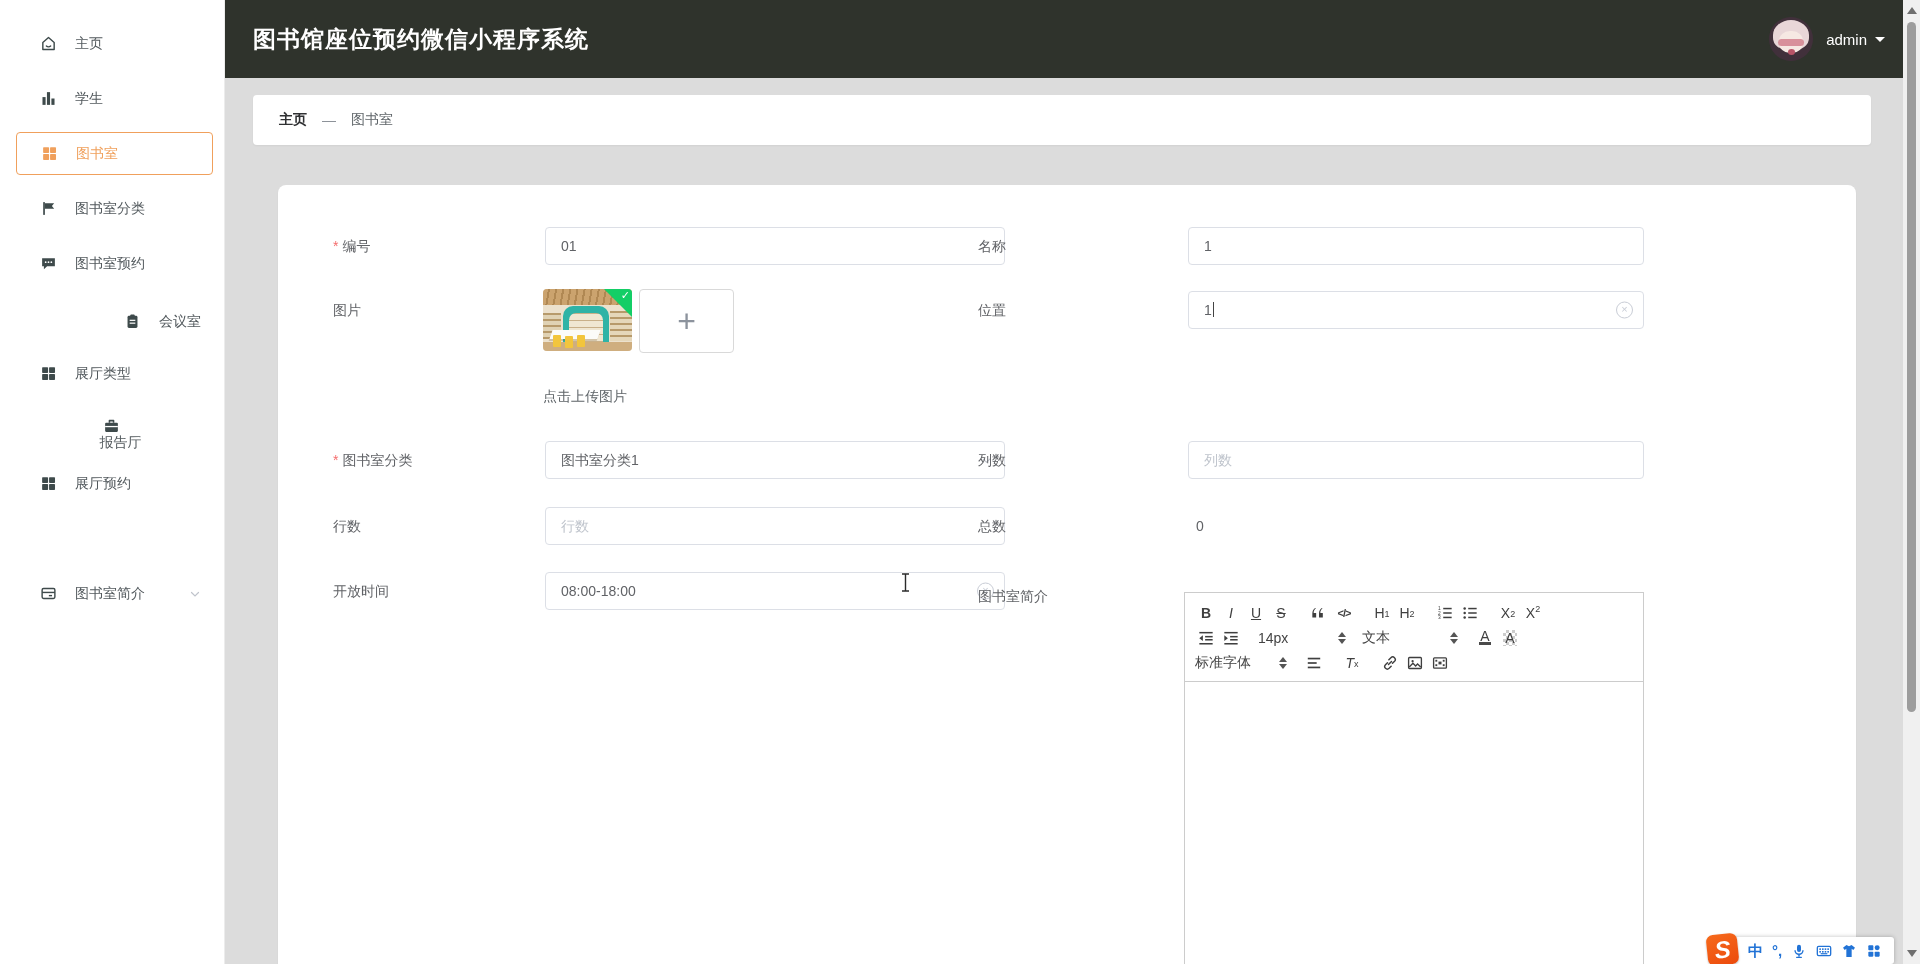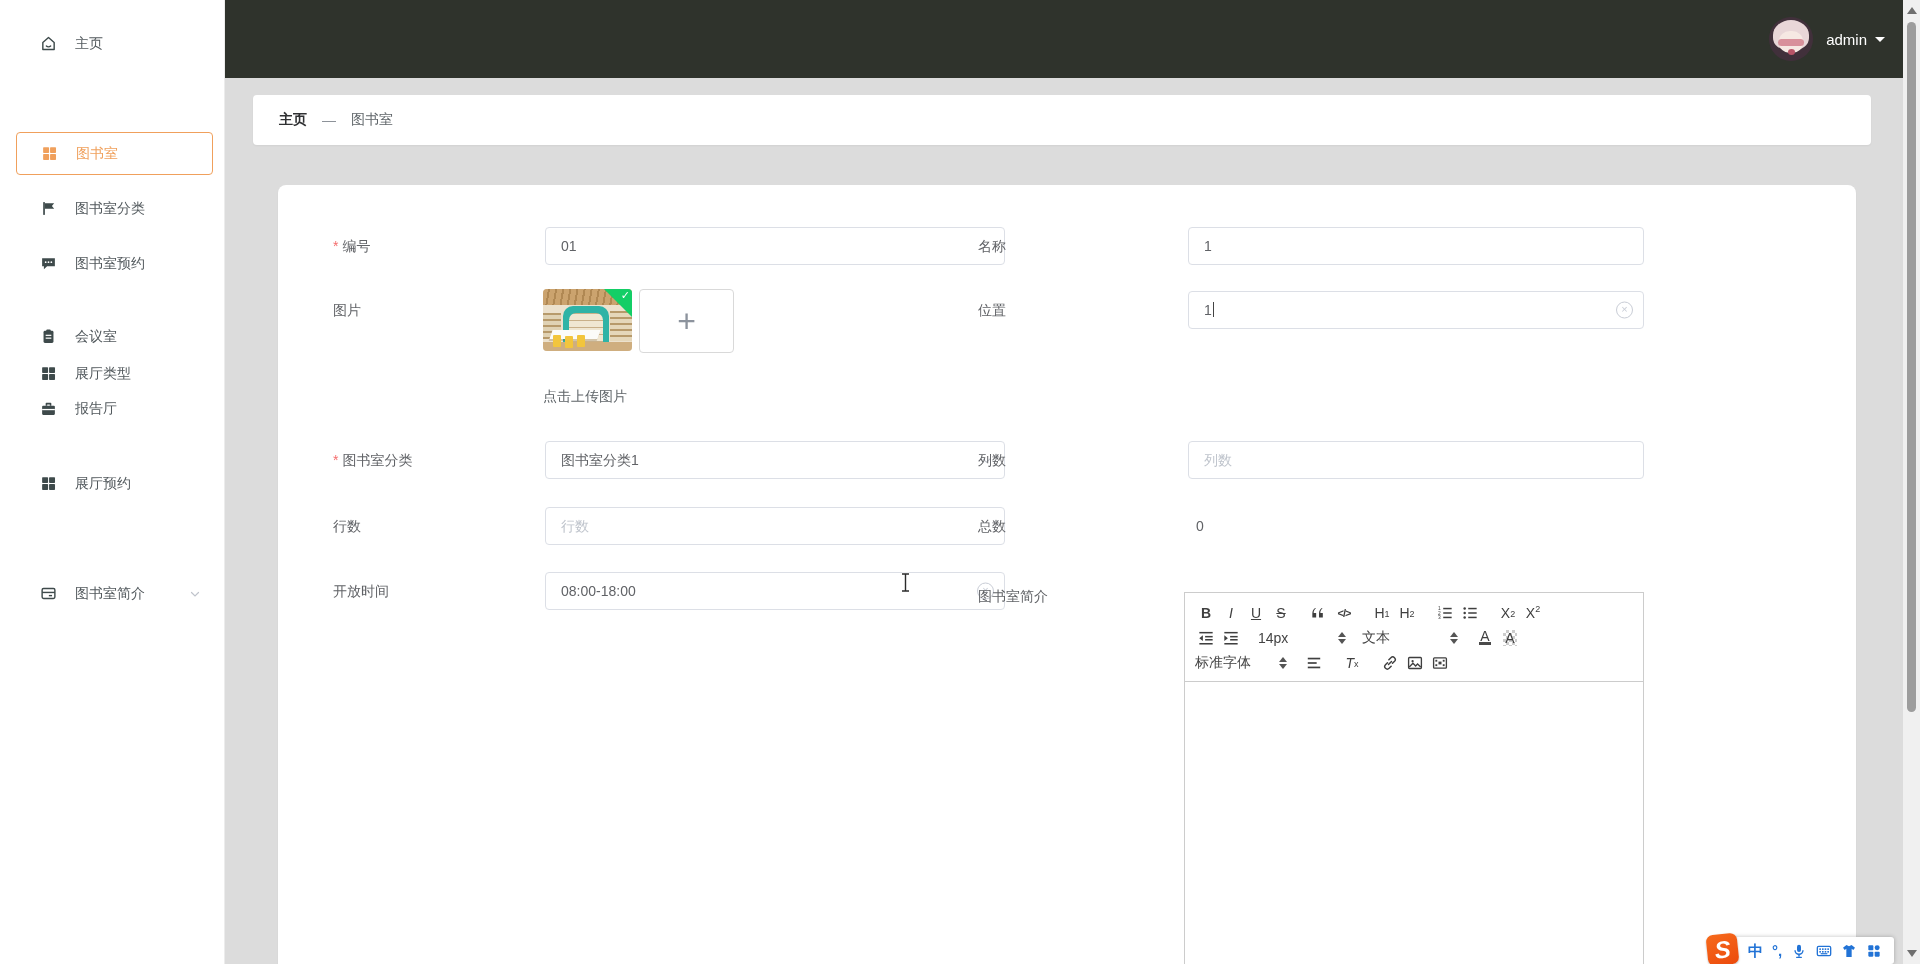--- a/index.html
+++ b/index.html
@@ -117,20 +117,30 @@
 <div class="sidebar" id="sidebar">
     <div class="side-item" style="top: 22px;">
       <span class="s-icon">
         <svg viewBox="0 0 24 24" fill="none" stroke="currentColor" stroke-width="2">
           <path d="M4 10.5 12 3.5l8 7V20.5H4z" stroke-linejoin="round"></path>
           <path d="M9 15.5c1.6 1.6 4.4 1.6 6 0" stroke-linecap="round"></path>
         </svg>
       </span>
       <span>主页</span>
     </div>
+    <div class="side-item" style="top: 77px;">
+      <span class="s-icon">
+        <svg viewBox="0 0 24 24" fill="currentColor">
+          <rect x="3.5" y="10" width="4.4" height="11"></rect>
+          <rect x="9.8" y="3" width="4.4" height="18"></rect>
+          <rect x="16.1" y="12" width="4.4" height="9"></rect>
+        </svg>
+      </span>
+      <span>学生</span>
+    </div>
     <div class="side-item active" style="top: 132px;">
       <span class="s-icon">
         <svg viewBox="0 0 24 24" fill="currentColor">
           <rect x="3" y="3" width="8.4" height="8.4" rx="1"></rect>
           <rect x="12.8" y="3" width="8.4" height="8.4" rx="1"></rect>
           <rect x="3" y="12.8" width="8.4" height="8.4" rx="1"></rect>
           <rect x="12.8" y="12.8" width="8.4" height="8.4" rx="1"></rect>
         </svg>
       </span>
       <span>图书室</span>
@@ -148,21 +158,21 @@
       <span class="s-icon">
         <svg viewBox="0 0 24 24" fill="currentColor">
           <path d="M3 4.5h18v11.5H10l-4.5 4v-4H3z"></path>
           <circle cx="8" cy="10.2" r="1.25" fill="#fff"></circle>
           <circle cx="12" cy="10.2" r="1.25" fill="#fff"></circle>
           <circle cx="16" cy="10.2" r="1.25" fill="#fff"></circle>
         </svg>
       </span>
       <span>图书室预约</span>
     </div>
-    <div class="side-item" style="top: 315px;">
+    <div class="side-item" style="top: 300px; justify-content: flex-end;">
       <span class="s-icon">
         <svg viewBox="0 0 24 24" fill="currentColor">
           <rect x="5" y="4" width="14" height="17" rx="2"></rect>
           <rect x="9" y="2.2" width="6" height="3.8" rx="1"></rect>
           <rect x="8" y="9.5" width="8" height="1.7" fill="#fff"></rect>
           <rect x="8" y="13.5" width="8" height="1.7" fill="#fff"></rect>
         </svg>
       </span>
       <span>会议室</span>
     </div>
@@ -170,21 +180,21 @@
       <span class="s-icon">
         <svg viewBox="0 0 24 24" fill="currentColor">
           <rect x="3" y="3" width="8.4" height="8.4" rx="1"></rect>
           <rect x="12.8" y="3" width="8.4" height="8.4" rx="1"></rect>
           <rect x="3" y="12.8" width="8.4" height="8.4" rx="1"></rect>
           <rect x="12.8" y="12.8" width="8.4" height="8.4" rx="1"></rect>
         </svg>
       </span>
       <span>展厅类型</span>
     </div>
-    <div class="side-item" style="top: 387px;">
+    <div class="side-item" style="top: 417px; flex-direction: column;">
       <span class="s-icon">
         <svg viewBox="0 0 24 24" fill="currentColor">
           <path d="M9 4h6a1 1 0 0 1 1 1v3h-2.2V6.2H10.2V8H8V5a1 1 0 0 1 1-1z"></path>
           <rect x="3" y="8" width="18" height="13" rx="1.5"></rect>
           <rect x="3" y="12.6" width="18" height="1.8" fill="#fff"></rect>
         </svg>
       </span>
       <span>报告厅</span>
     </div>
     <div class="side-item" style="top: 462px;">
@@ -209,20 +219,21 @@
       <span>图书室简介</span>
       <span class="chev">
         <svg viewBox="0 0 24 24" fill="none" stroke="currentColor" stroke-width="2.4" stroke-linecap="round">
           <path d="M5 9l7 7 7-7"></path>
         </svg>
       </span>
     </div>
   </div>
 
 <div class="header">
+  <div class="header-title">图书馆座位预约微信小程序系统</div>
   <div class="header-user">
     <div class="avatar">
       <div class="hair"></div>
         <div class="face"></div>
         <div class="glasses"></div>
         <div class="mouth"></div>
     </div>
     <span class="admin-name">admin</span>
     <span class="admin-caret"></span>
   </div>

